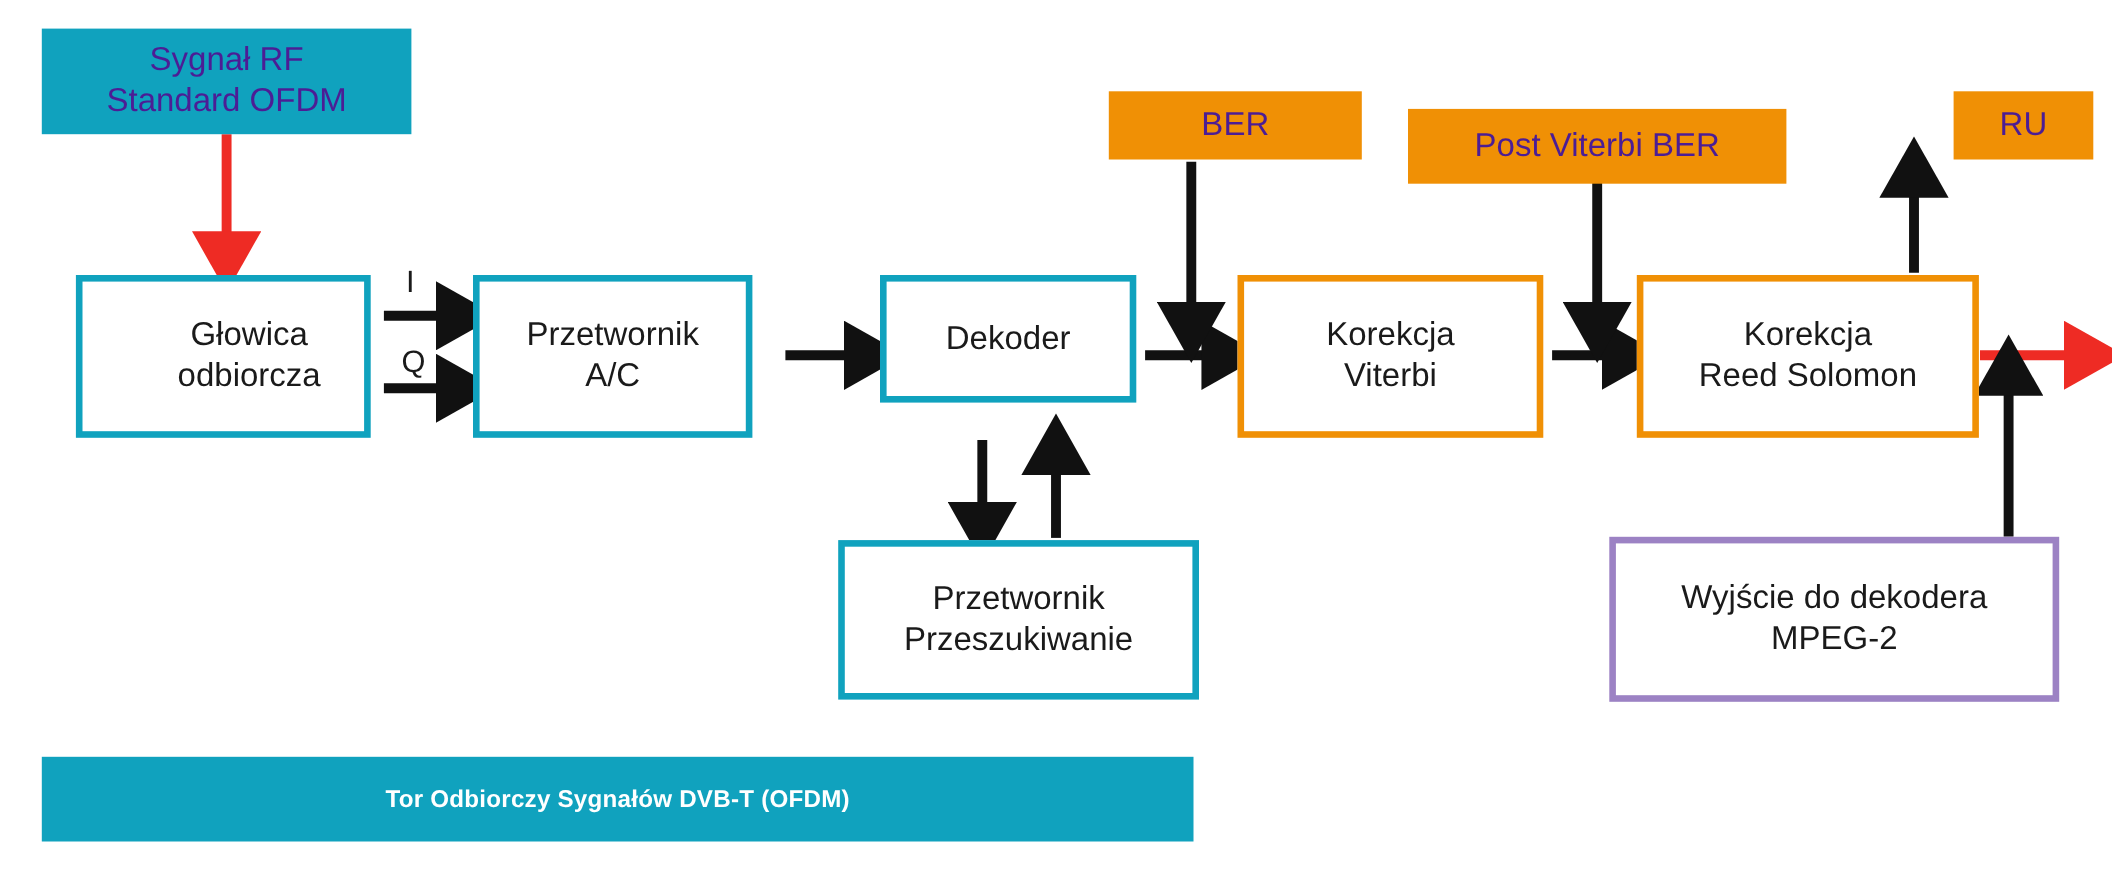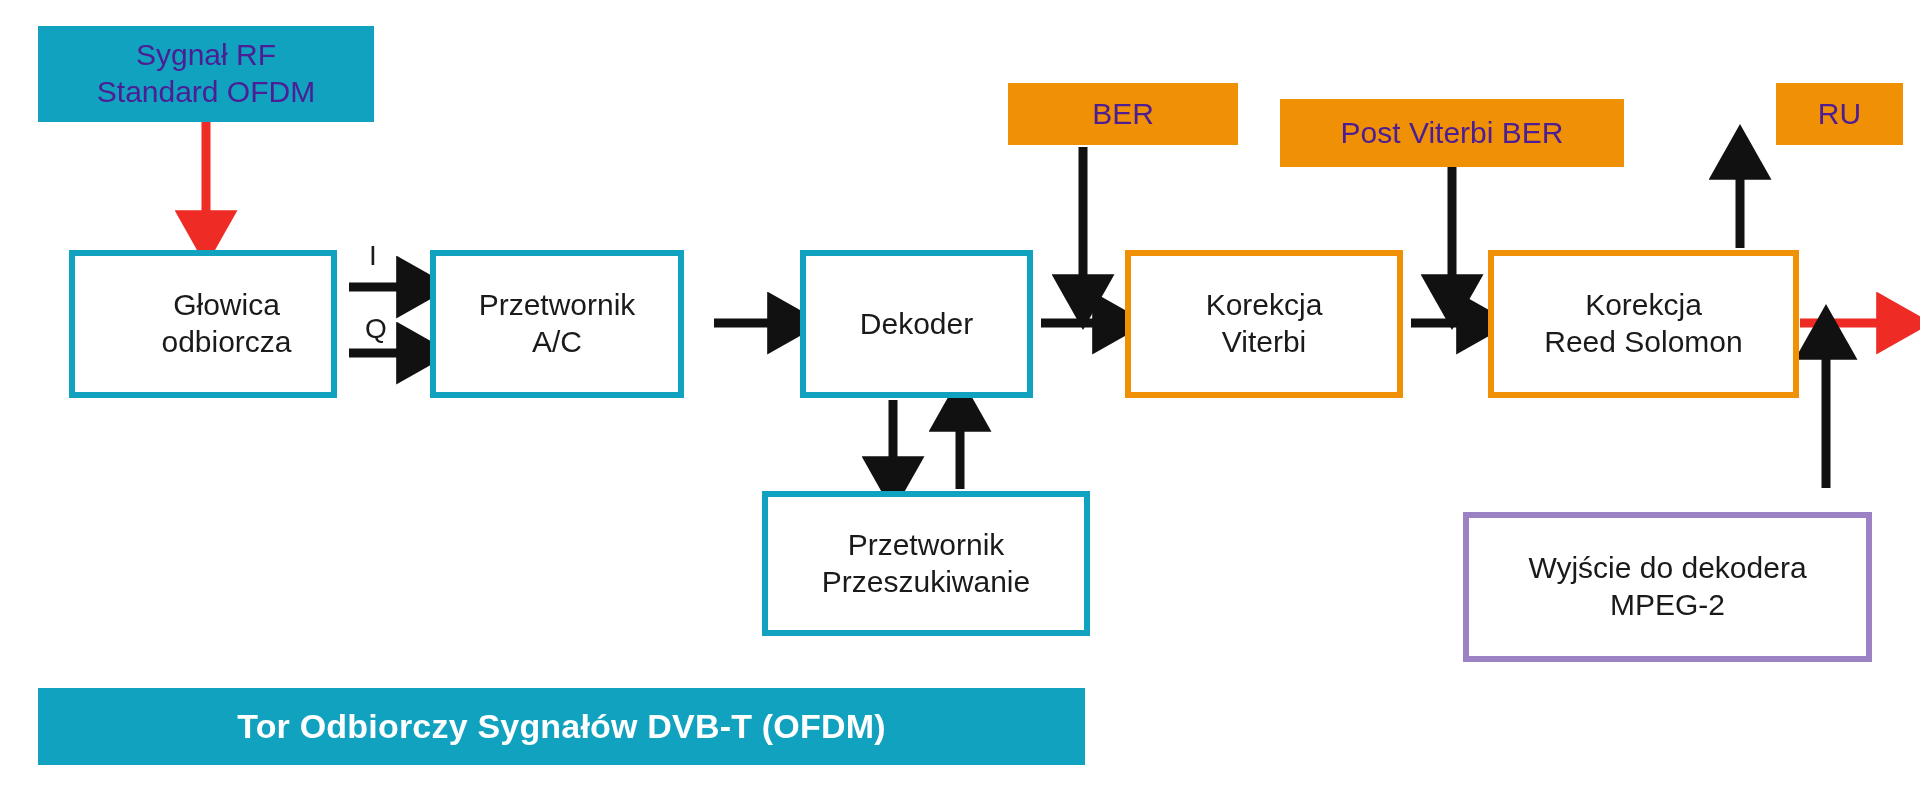--- a/index.html
+++ b/index.html
@@ -45,21 +45,21 @@
     color: #1a1a1a;
     font-size: 30px;
   }
   .title-banner {
     position: absolute;
     box-sizing: border-box;
     display: flex;
     align-items: center;
     justify-content: center;
     color: #ffffff;
-    font-size: 34px;
+    font-size: 22px;
     font-weight: 700;
     letter-spacing: 0.2px;
   }
   .edge-label {
     position: absolute;
     font-size: 28px;
     color: #1a1a1a;
     text-align: center;
   }
 </style>
@@ -133,38 +133,38 @@
 
   <div class="node-box filled" id="n-signal_source" style="left: 38px; top: 26px; width: 336px; height: 96px; background: rgb(16, 162, 190);">Sygnał RF
 Standard OFDM</div>
 
   <div class="node-box outlined" id="n-head" style="left: 69px; top: 250px; width: 268px; height: 148px; background: rgb(255, 255, 255); border: 6px solid rgb(16, 162, 190); padding-left: 47px;">Głowica
 odbiorcza</div>
 
   <div class="node-box outlined" id="n-adc" style="left: 430px; top: 250px; width: 254px; height: 148px; background: rgb(255, 255, 255); border: 6px solid rgb(16, 162, 190);">Przetwornik
 A/C</div>
 
-  <div class="node-box outlined" id="n-decoder" style="left: 800px; top: 250px; width: 233px; height: 148px; background: rgb(255, 255, 255); border: 6px solid rgb(16, 162, 190);">Dekoder</div>
+  <div class="node-box outlined" id="n-decoder" style="left: 800px; top: 250px; width: 233px; height: 116px; background: rgb(255, 255, 255); border: 6px solid rgb(16, 162, 190);">Dekoder</div>
 
   <div class="node-box outlined" id="n-auto_scan" style="left: 762px; top: 491px; width: 328px; height: 145px; background: rgb(255, 255, 255); border: 6px solid rgb(16, 162, 190);">Przetwornik
 Przeszukiwanie</div>
 
   <div class="node-box outlined" id="n-viterbi" style="left: 1125px; top: 250px; width: 278px; height: 148px; background: rgb(255, 255, 255); border: 6px solid rgb(240, 144, 5);">Korekcja
 Viterbi</div>
 
   <div class="node-box outlined" id="n-reed_solomon" style="left: 1488px; top: 250px; width: 311px; height: 148px; background: rgb(255, 255, 255); border: 6px solid rgb(240, 144, 5);">Korekcja
 Reed Solomon</div>
 
   <div class="node-box filled" id="n-ber" style="left: 968px; top: 83px; width: 230px; height: 62px; background: rgb(240, 144, 5); margin-left: 40px;">BER</div>
 
   <div class="node-box filled" id="n-post_viterbi_ber" style="left: 1280px; top: 83px; width: 344px; height: 68px; background: rgb(240, 144, 5); margin-top: 16px;">Post Viterbi BER</div>
 
   <div class="node-box filled" id="n-ru" style="left: 1776px; top: 83px; width: 127px; height: 62px; background: rgb(240, 144, 5);">RU</div>
 
-  <div class="node-box outlined" id="n-mpeg_output" style="left: 1463px; top: 512px; width: 409px; height: 150px; background: rgb(255, 255, 255); border: 6px solid rgb(156, 130, 196);">Wyjście do dekodera
+  <div class="node-box outlined" id="n-mpeg_output" style="left: 1463px; top: 488px; width: 409px; height: 150px; background: rgb(255, 255, 255); border: 6px solid rgb(156, 130, 196);">Wyjście do dekodera
 MPEG-2</div>
 
   <div class="edge-label" id="lbl-i" style="left: 369px; top: 240px;">I</div>
 
   <div class="edge-label" id="lbl-q" style="left: 365px; top: 313px;">Q</div>
 
   <div class="title-banner" id="banner" style="left: 38px; top: 688px; width: 1047px; height: 77px; background: rgb(16, 162, 190);">Tor Odbiorczy Sygnałów DVB-T (OFDM)</div>
 
 </div>
 

